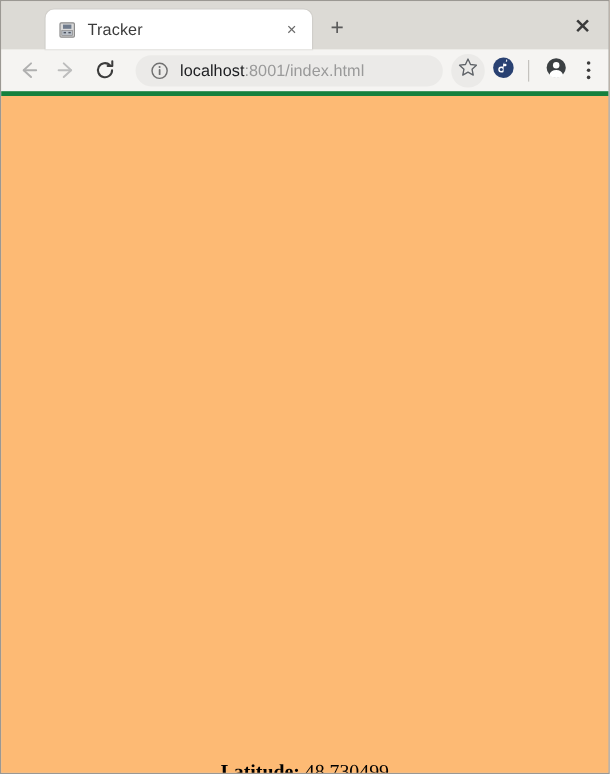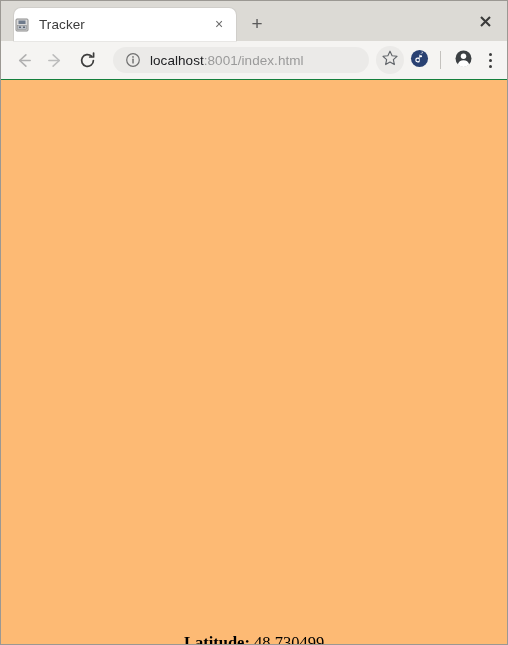--- a/index.html
+++ b/index.html
@@ -42,22 +42,23 @@
 
   .tab {
     position: relative;
     width: 222px;
     height: 33px;
     background: #ffffff;
     border-radius: 7px 7px 0 0;
     display: flex;
     align-items: center;
     box-sizing: border-box;
-    padding: 0 8px 0 0;
+    padding: 0 8px 0 10px;
     box-shadow: 0 0 0 1px rgba(0,0,0,0.05);
+    margin-left: 24px;
   }
 
   .tab-favicon {
     width: 16px;
     height: 16px;
     flex: 0 0 16px;
     margin-right: 9px;
     position: relative;
   }
   .tab-favicon svg { display: block; }
@@ -111,21 +112,21 @@
     font-weight: bold;
     color: #3a3a3a;
     font-family: "Liberation Sans", sans-serif;
   }
 
   
   #toolbar {
     height: 39px;
     flex: 0 0 39px;
     background: #f5f4f2;
-    border-bottom: 1px solid #15803d;
+    border-bottom: 4px solid #15803d;
     display: flex;
     align-items: center;
     padding: 0 6px 0 8px;
     box-sizing: border-box;
   }
 
   .nav-btn {
     width: 28px;
     height: 28px;
     flex: 0 0 28px;

